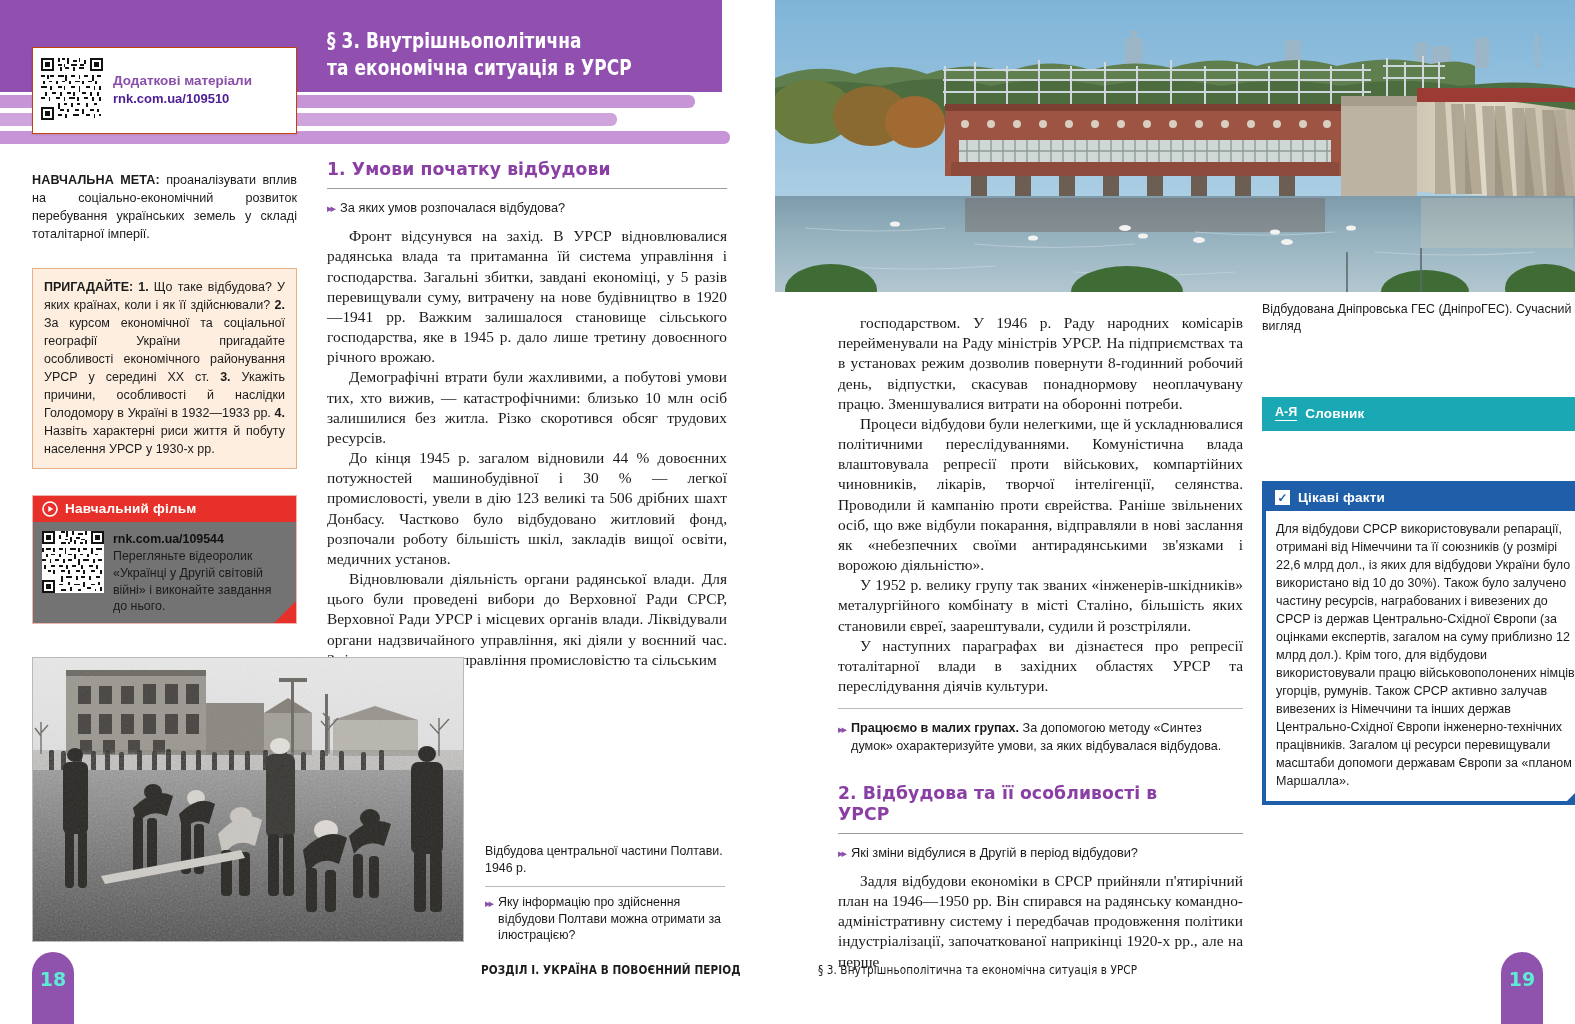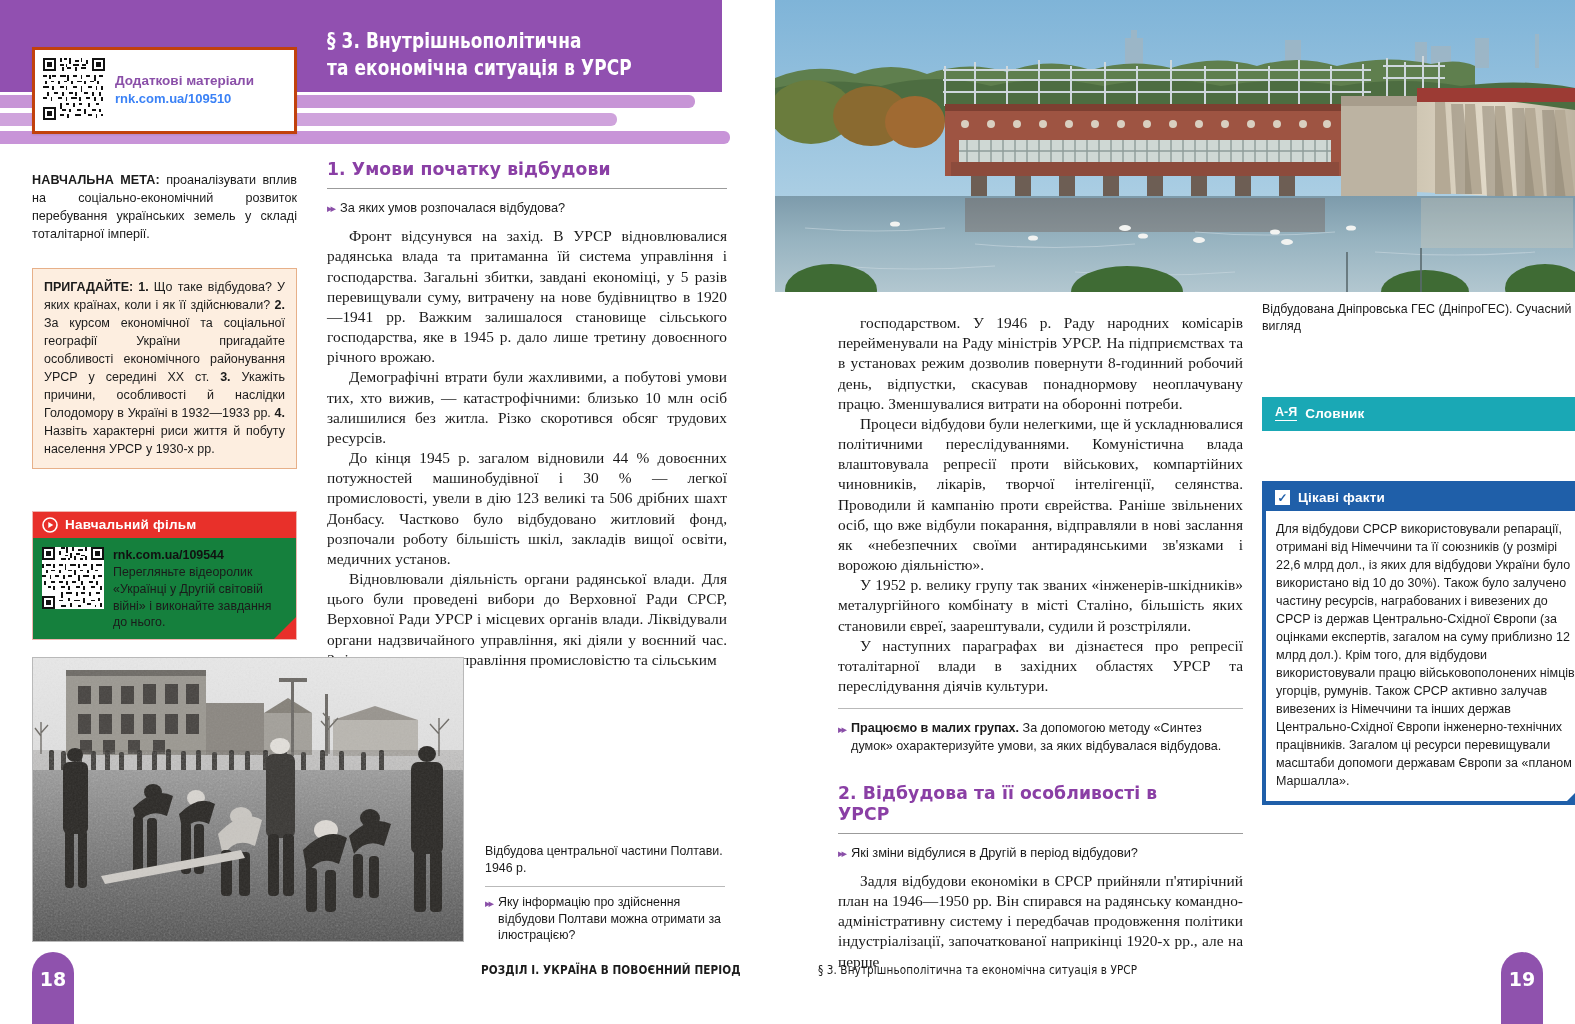--- a/index.html
+++ b/index.html
@@ -35,49 +35,49 @@
   }
   
   .stripe { position: absolute; left: 0; border-radius: 0 6px 6px 0; }
   .stripe-1 { top: 95px;  width: 695px; height: 13px; background: #c795d6; }
   .stripe-2 { top: 113px; width: 617px; height: 13px; background: #cfa3dc; }
   .stripe-3 { top: 131px; width: 730px; height: 13px; background: #c894d8; }
 
   
   .qr-card {
     position: absolute; left: 32px; top: 47px; width: 265px; height: 87px;
-    background: #ffffff; border: 3px solid #c2410c;
+    background: #ffffff; border: 1px solid #c2410c;
     box-shadow: 0 1px 2px rgba(0,0,0,.10);
     display: flex; align-items: center; padding: 6px 8px; z-index: 4;
   }
   .qr-card .qr { flex: 0 0 auto; margin-right: 10px; }
   .qr-card .qr-txt { display:flex; flex-direction: column; justify-content:center; }
   .qr-title { color: #8a4fa8; font-size: 13.5px; font-weight: 600; line-height: 1.25; }
-  .qr-link  { color: #3b82f6; font-size: 13px; font-weight: bold; line-height: 1.3; margin-top: 2px; }
+  .qr-link  { color: #4c1d95; font-size: 13px; font-weight: bold; line-height: 1.3; margin-top: 2px; }
 
   
   .lp-side { position: absolute; left: 32px; top: 172px; width: 265px; }
   .lp-main { position: absolute; left: 327px; top: 158px; width: 400px; }
 
   .goal {
     font-size: 12.6px; line-height: 1.42; color: #1b1b1b; text-align: justify;
   }
   .goal b { font-weight: bold; letter-spacing: .1px; }
 
   
   .recall-box {
     margin-top: 24px;
     background: #fdeee0; border: 1px solid #e7b089;
     padding: 9px 11px 10px 11px;
     font-size: 12.5px; line-height: 1.44; color: #1b1b1b; text-align: justify;
   }
   .recall-box b { font-weight: bold; }
 
   
-  .film-box { margin-top: 42px; border: 1px solid #f0b4b0; background:#15803d; }
+  .film-box { margin-top: 26px; border: 1px solid #f0b4b0; background:#737373; }
   .film-head {
     background: #e8302a; color: #fff; height: 26px;
     display: flex; align-items: center; padding: 0 9px; gap: 7px;
   }
   .film-head .ttl { font-size: 13.5px; font-weight: 600; letter-spacing:.2px; }
   .film-body { display: flex; padding: 9px 9px 8px 9px; position: relative; }
   .film-body .qr { flex: 0 0 auto; margin-right: 9px; }
   .film-txt { font-size: 12.4px; line-height: 1.35; color: #1b1b1b; }
   .film-txt .lnk { font-weight: bold; color:#111; display:block; margin-bottom:1px; }
   .corner-tri {
@@ -159,21 +159,21 @@
     display:flex; gap: 6px; font-size: 12.6px; line-height: 1.4; color:#1b1b1b;
   }
   .grp-note b { font-weight: bold; }
 
   
   .pg-tab {
     position: absolute; bottom: -2px; width: 42px; height: 74px;
     background: #8f52ad; border-radius: 21px 21px 0 0;
     display:flex; align-items:flex-start; justify-content:center; padding-top: 16px;
   }
-  .pg-tab span { color:#ffffff; font-family:"DejaVu Sans",sans-serif; font-weight:bold; font-size: 19px; }
+  .pg-tab span { color:#5eead4; font-family:"DejaVu Sans",sans-serif; font-weight:bold; font-size: 19px; }
   .pg-tab-l { left: 32px; }
   .pg-tab-r { right: 32px; }
   .foot-txt {
     position: absolute; font-family:"DejaVu Sans", sans-serif; font-weight:bold;
     font-size: 11.4px; color: #1b1b1b; letter-spacing: .1px;
     transform: scaleX(0.92); transform-origin: left center;
   }
   .foot-l { left: 481px; bottom: 47px; }
   .foot-r { left: 43px; bottom: 47px; font-weight: normal; }
 

